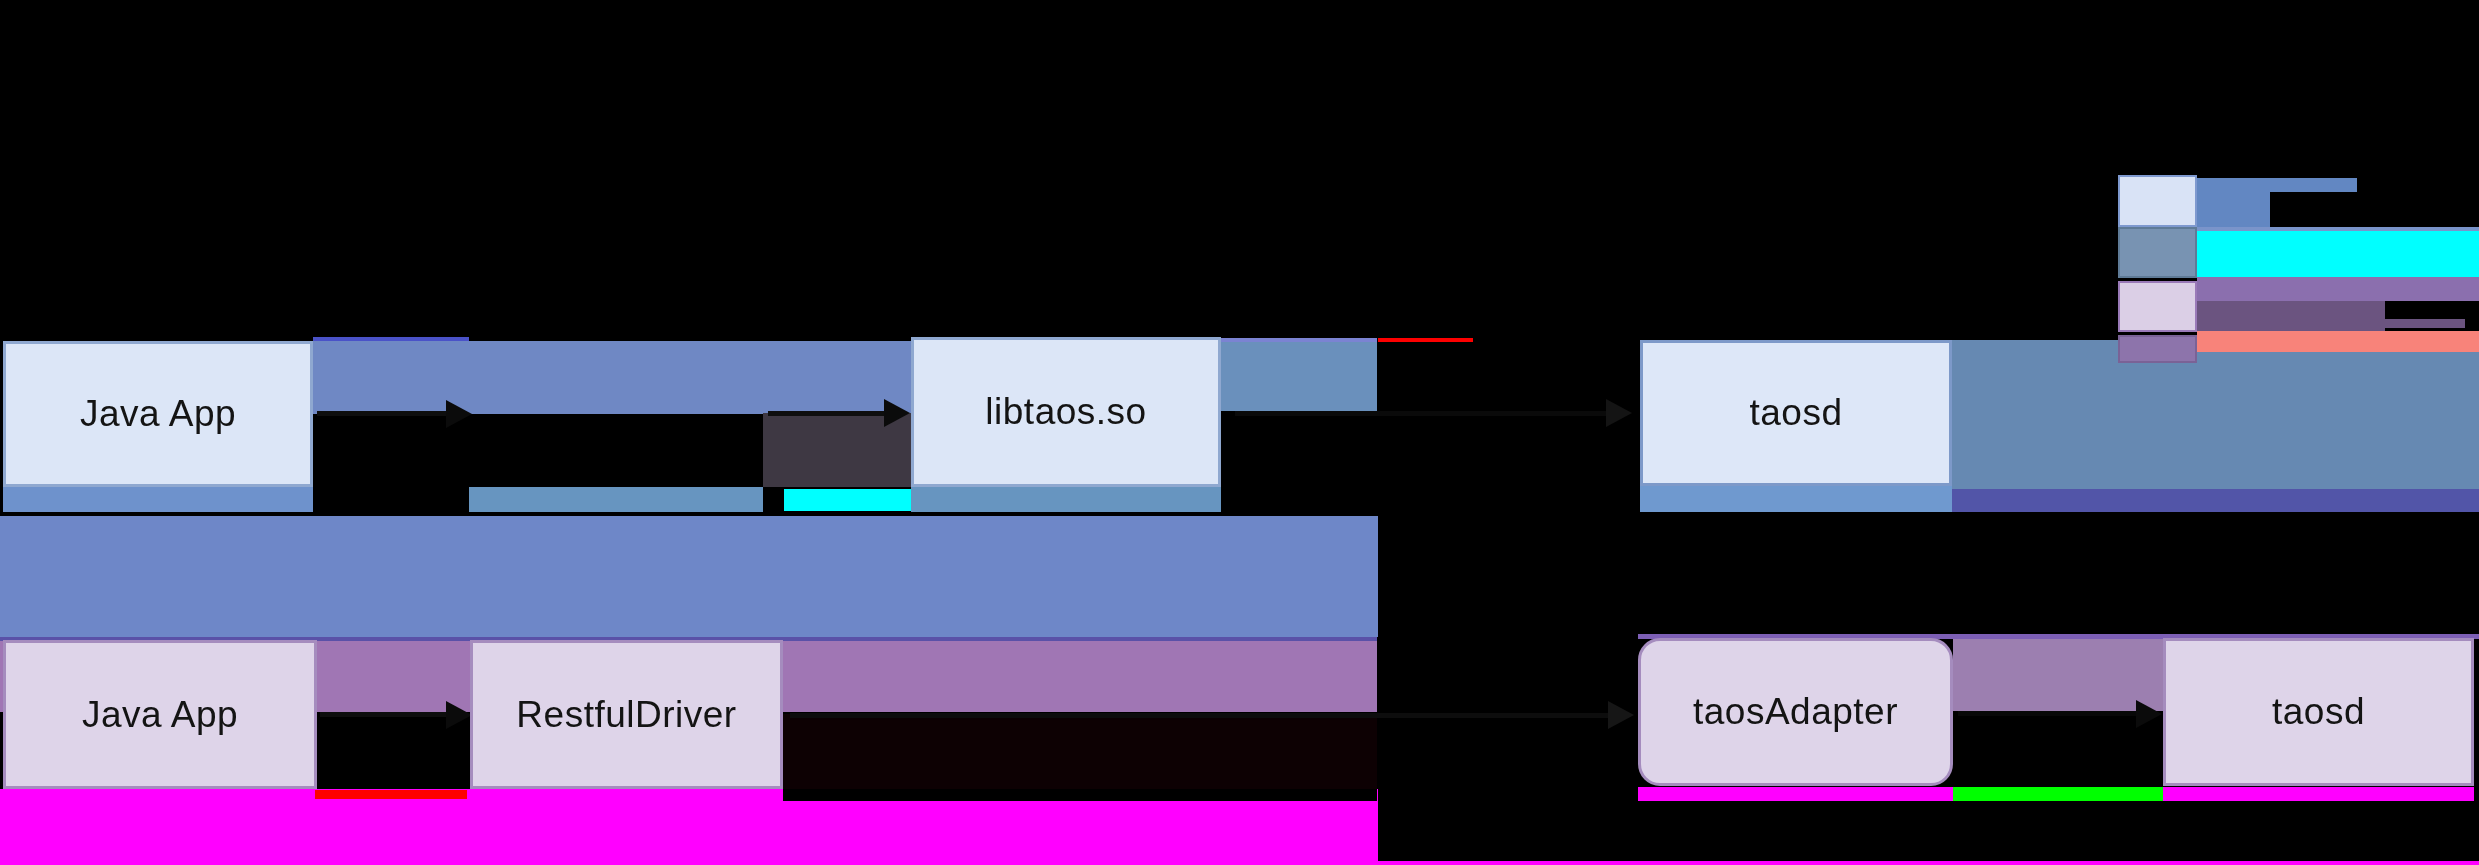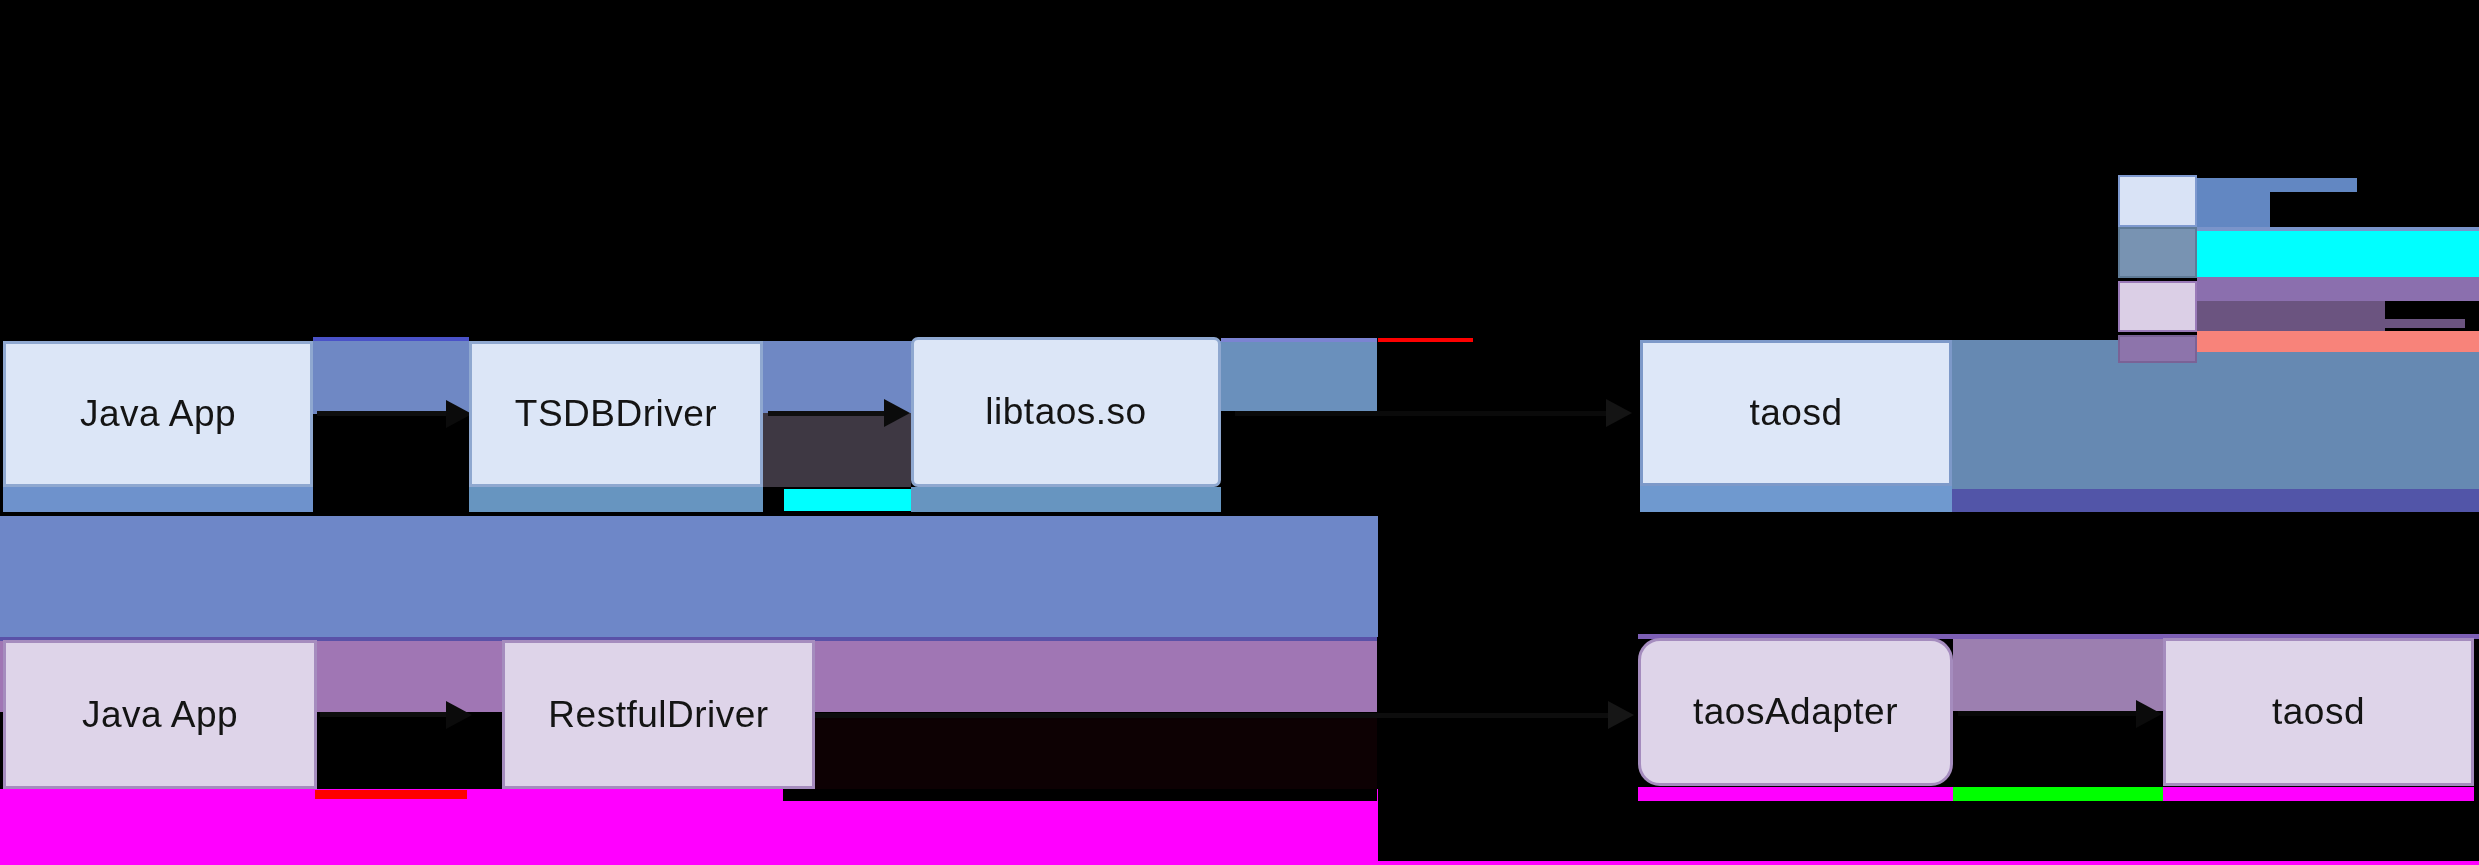--- a/index.html
+++ b/index.html
@@ -97,34 +97,31 @@
 
   <div class="abs" style="left:790px;top:713px;width:818px;height:5px;background:#0d0d0d;"></div>
   <div class="tri" style="left:1608px;top:701px;border-left-color:#161616;"></div>
 
   <div class="abs" style="left:1958px;top:711px;width:184px;height:5px;background:#080808;"></div>
   <div class="tri" style="left:2136px;top:700px;"></div>
 
   <div class="box blue" style="left:3px;top:341px;width:310px;height:146px;">
     <span>Java App</span>
   </div>
-  <div class="box blue" style="left:469px;top:341px;width:294px;height:146px;">
-    <span>TSDBDriver</span>
-  </div>
-  <div class="box blue" style="left:911px;top:337px;width:310px;height:150px;border-radius:7px;">
+  <div class="box blue" style="left:911px;top:337px;width:310px;height:150px;">
     <span>libtaos.so</span>
   </div>
   <div class="box blue2" style="left:1640px;top:340px;width:312px;height:146px;">
     <span>taosd</span>
   </div>
 
   <div class="box purple" style="left:3px;top:640px;width:314px;height:149px;">
     <span>Java App</span>
   </div>
-  <div class="box purple" style="left:470px;top:640px;width:313px;height:149px;margin-left:32px;">
+  <div class="box purple" style="left:470px;top:640px;width:313px;height:149px;">
     <span>RestfulDriver</span>
   </div>
   <div class="box purple" style="left:1638px;top:638px;width:315px;height:148px;border-radius:22px;">
     <span>taosAdapter</span>
   </div>
   <div class="box purple" style="left:2163px;top:638px;width:311px;height:148px;">
     <span>taosd</span>
   </div>
 
 </div>

